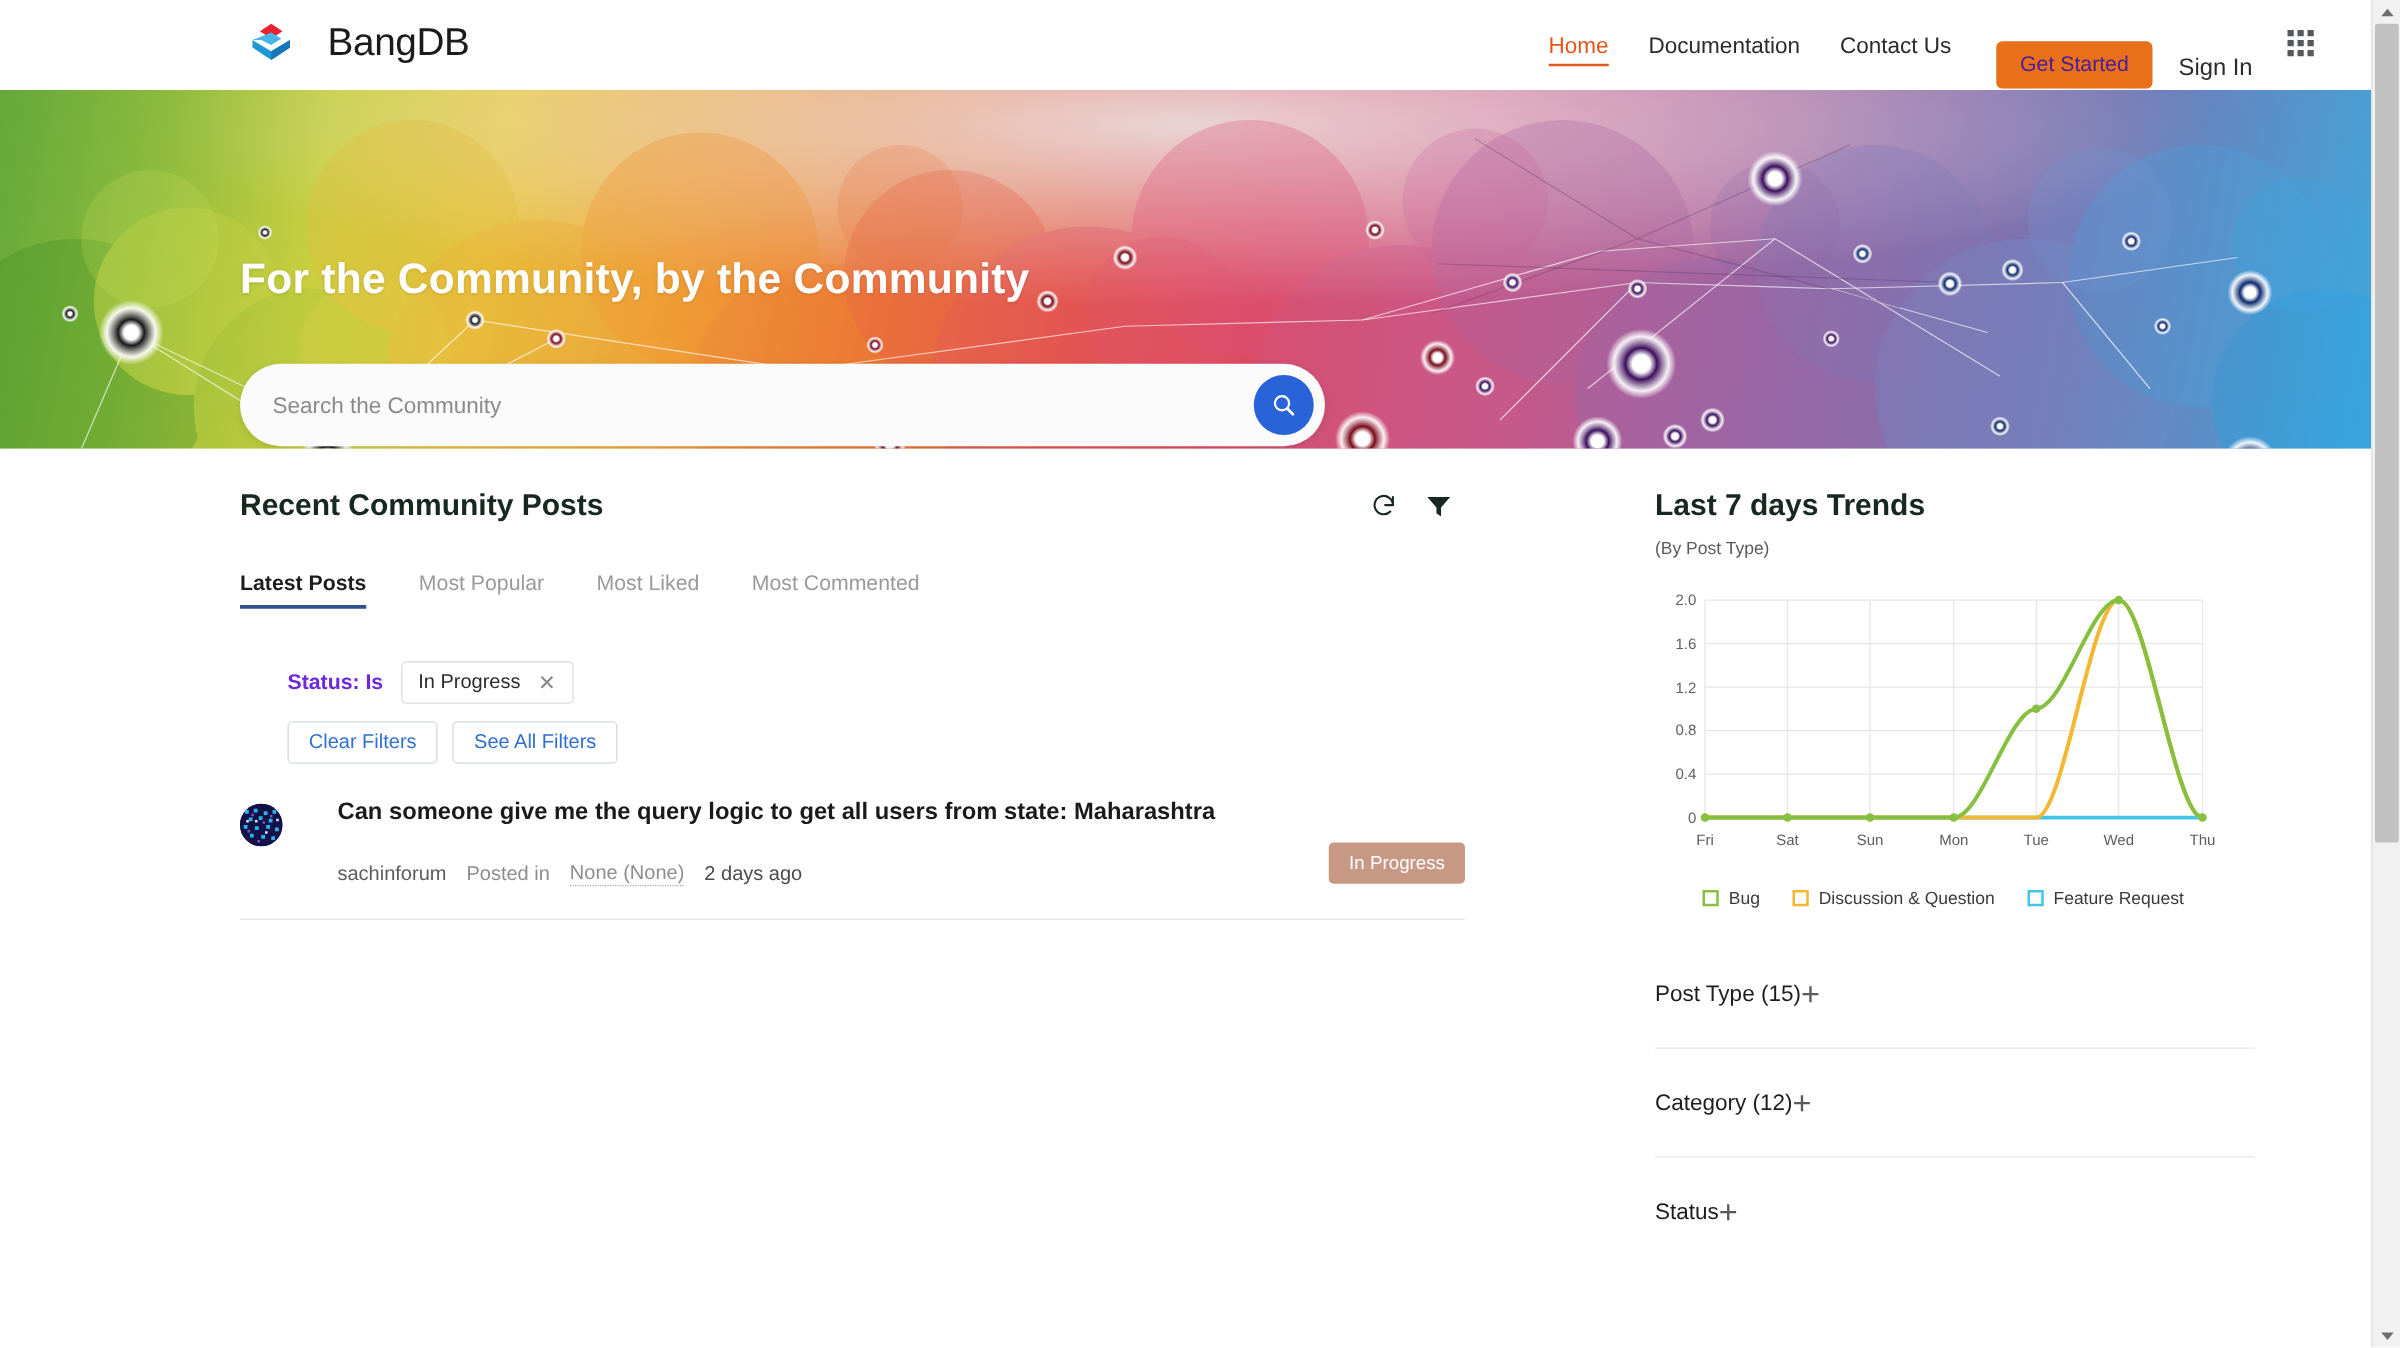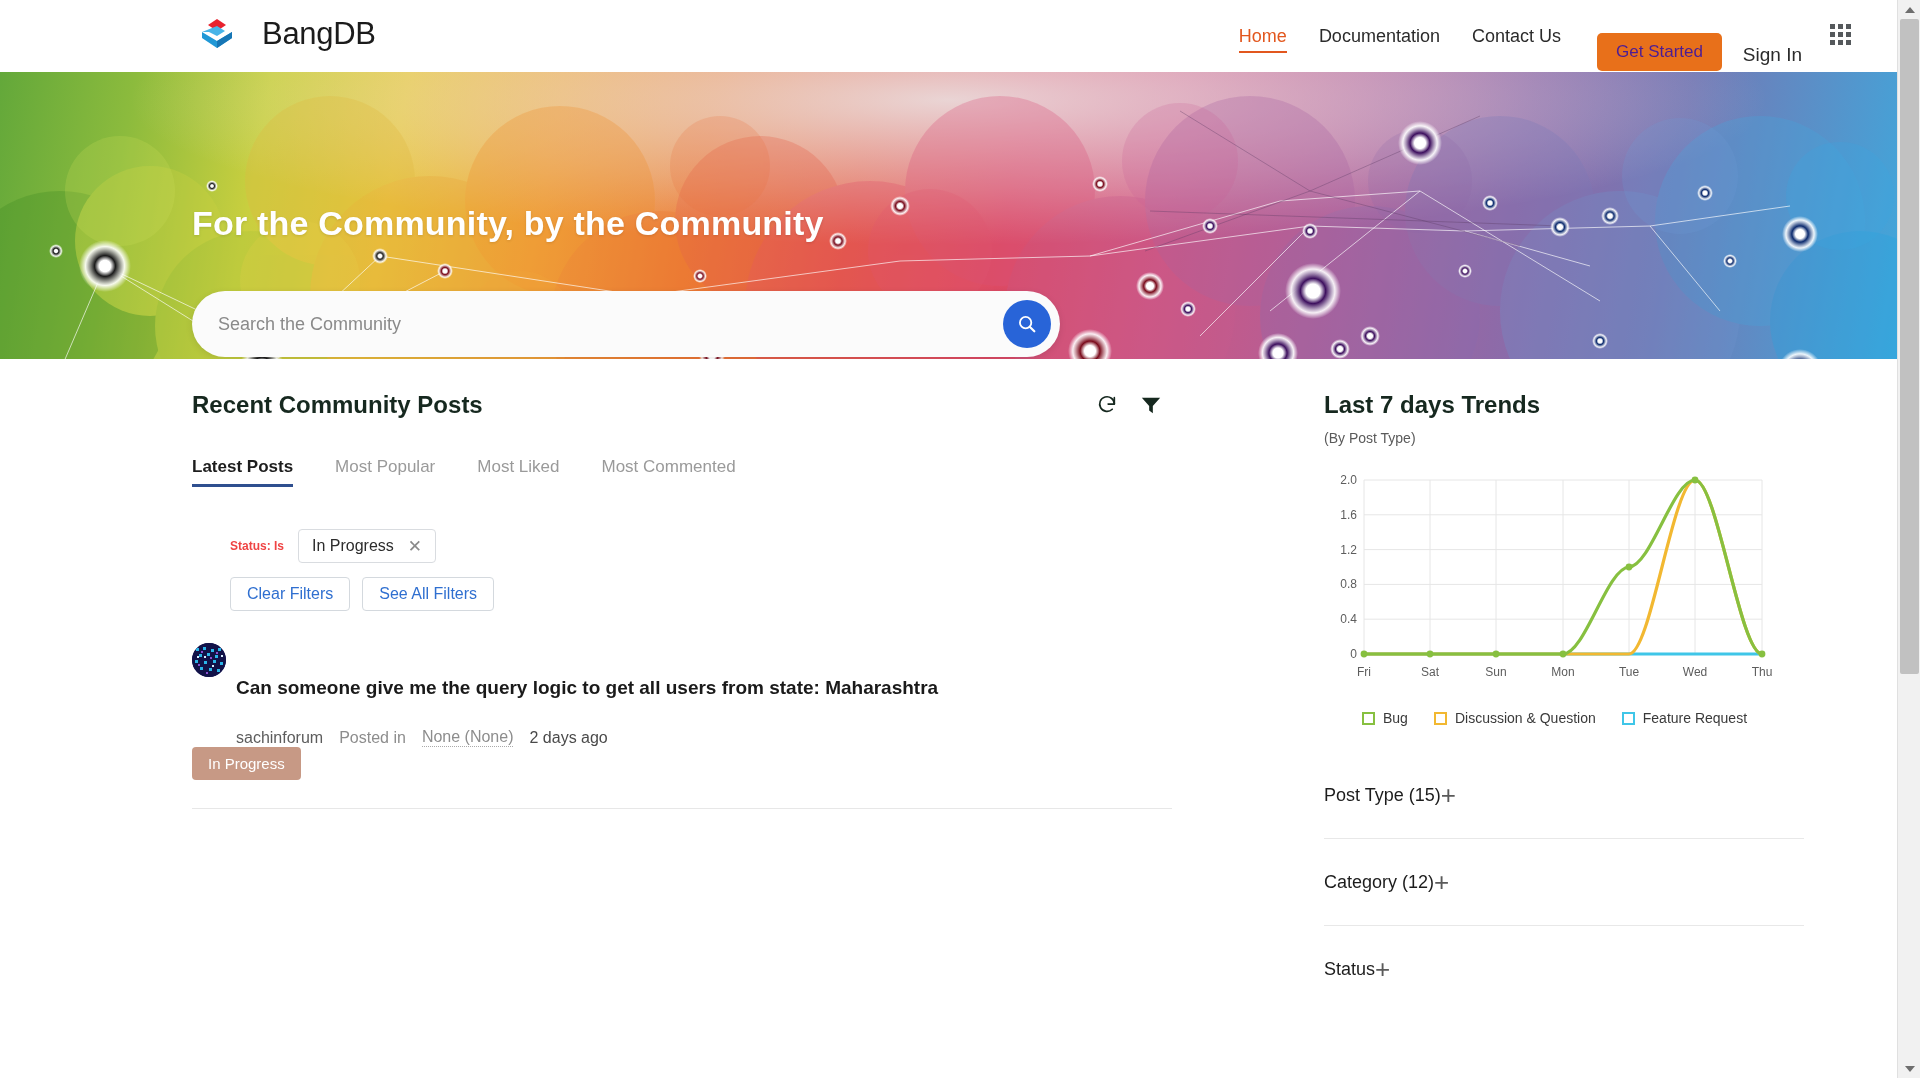--- a/index.html
+++ b/index.html
@@ -99,36 +99,36 @@
   .tabs { display:flex; gap: 0; margin-top: 38px; border-bottom: none; }
   .tab {
     font-size: 17px; color:#9a9a9a; padding: 0 0 10px 0; margin-right: 42px;
     cursor:pointer; position:relative; white-space:nowrap;
   }
   .tab.active { color:#1d1d1d; font-weight:bold; }
   .tab.active::after{ content:""; position:absolute; left:0; right:0; bottom:0; height:3px; background:#2f4f8f; }
 
   .filter-area { margin-top: 42px; padding-left: 38px; }
   .filter-row { display:flex; align-items:center; gap: 14px; }
-  .filter-label { font-size: 12px; color:#ef4444; font-weight:bold; }
+  .filter-label { font-size: 17px; color:#6d28d9; font-weight:bold; }
   .filter-chip {
     display:flex; align-items:center; gap: 14px;
     border:1px solid #d9dce0; border-radius: 4px; background:#fff;
     padding: 7px 13px; font-size: 16px; color:#2c2c2c;
   }
   .chip-x { color:#8a8a8a; font-size:17px; cursor:pointer; line-height:1; }
   .filter-btns { display:flex; gap: 12px; margin-top: 14px; }
   .fbtn {
     border:1px solid #d4d9de; background:#fff; border-radius:4px;
     color:#2f6fd0; font-size: 16px; padding: 7px 16px; cursor:pointer;
     font-family:"Liberation Sans", sans-serif;
   }
 
   .post-list { margin-top: 28px; }
-  .post-item { display:flex; gap: 0; padding-bottom: 26px; border-bottom: 1px solid #e7e7e7; flex-direction: column; }
+  .post-item { display:flex; gap: 0; padding-bottom: 26px; border-bottom: 1px solid #e7e7e7; }
   .avatar { width: 34px; height: 34px; border-radius: 50%; margin-top: 4px; overflow:hidden;
             background:#1a1a5e; flex:none; }
   .post-body { flex:1; padding-left: 44px; }
   .post-title { font-size: 19px; font-weight:bold; color:#1a1a1a; cursor:pointer; }
   .post-meta { display:flex; align-items:center; gap: 16px; margin-top: 29px; }
   .meta-user { font-size: 16px; color:#5c5c5c; }
   .meta-posted { font-size: 16px; color:#8d8d8d; }
   .meta-link { color:#8d8d8d; border-bottom: 1px dotted #aaa; cursor:pointer; }
   .meta-time { font-size: 16px; color:#4a4a4a; }
   .post-right { display:flex; align-items:flex-end; }

